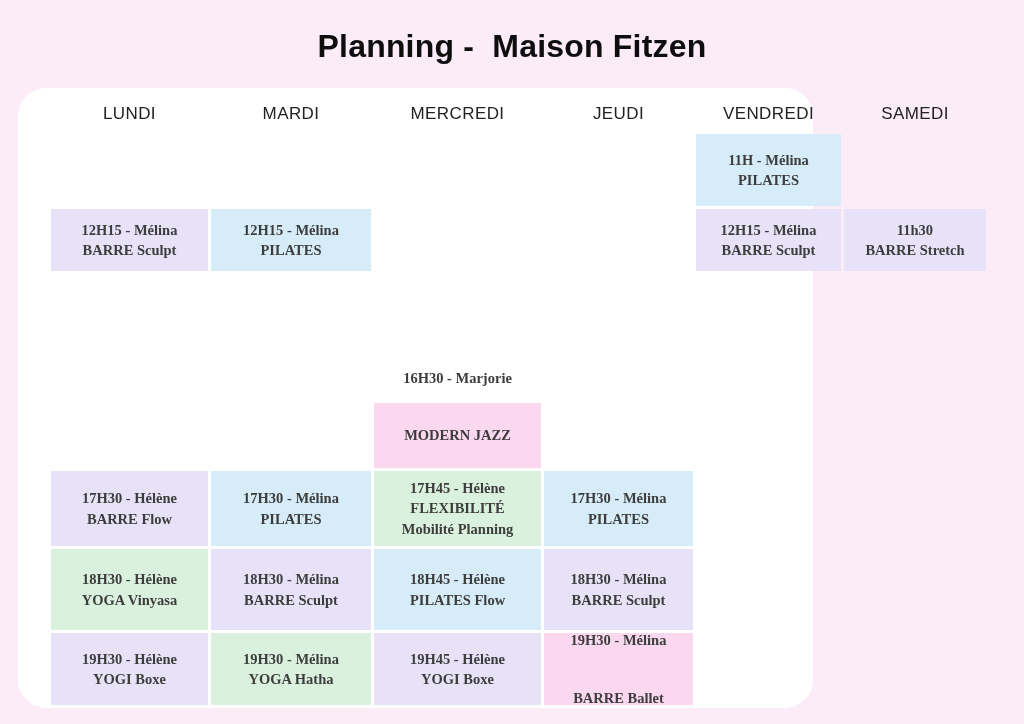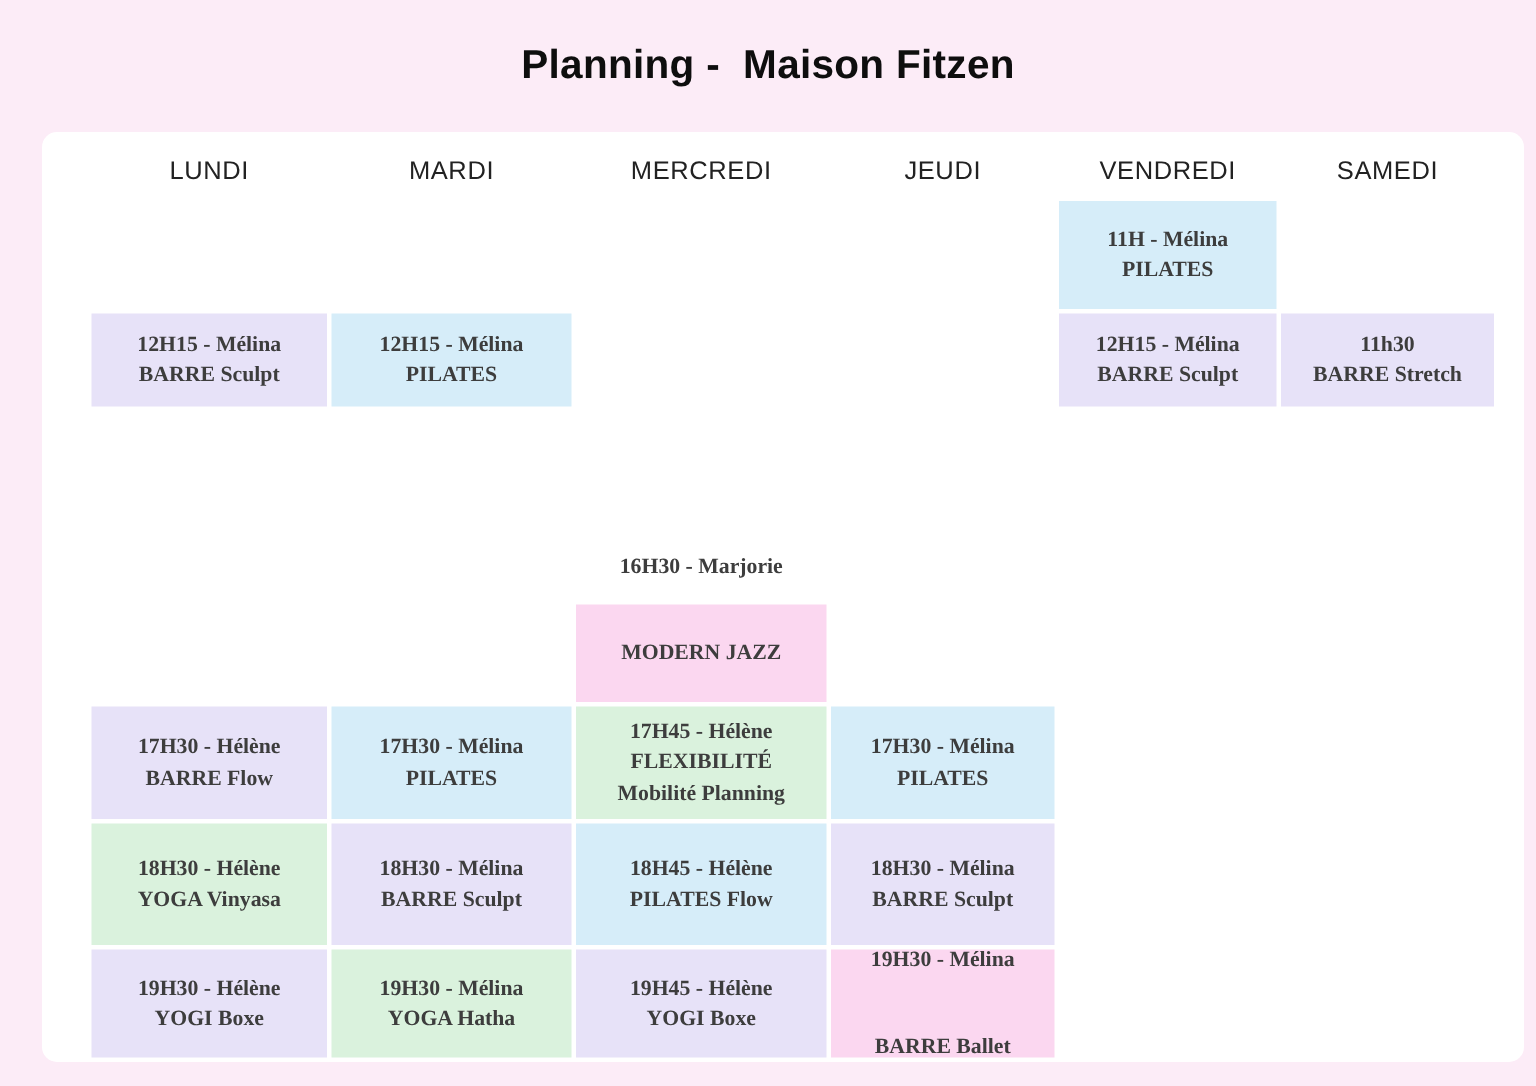--- a/index.html
+++ b/index.html
@@ -9,34 +9,34 @@
     height: 724px;
     background: var(--page-bg, #fcecf7);
     font-family: "Liberation Sans", sans-serif;
     overflow: hidden;
     position: relative;
   }
   .title {
     width: 1024px;
     text-align: center;
     padding-top: 28px;
-    font-size: 27px;
+    font-size: 32px;
     font-weight: bold;
     letter-spacing: 0.2px;
     color: #0e0e0e;
     white-space: pre-wrap;
   }
   .card {
     position: absolute;
-    left: 28px;
+    left: 18px;
     top: 88px;
-    width: 988px;
+    width: 795px;
     height: 620px;
     background: var(--card-bg, #ffffff);
-    border-radius: 10px;
+    border-radius: 28px;
   }
   .grid {
     display: grid;
     margin: 8px 0 0 33px;
     grid-template-columns: 157px 160px 167px 149px 145px 142px;
     grid-template-rows: 35px 72px 62px 126px 65px 75px 81px 72px;
     gap: 3px;
   }
   .day {
     display: flex;

